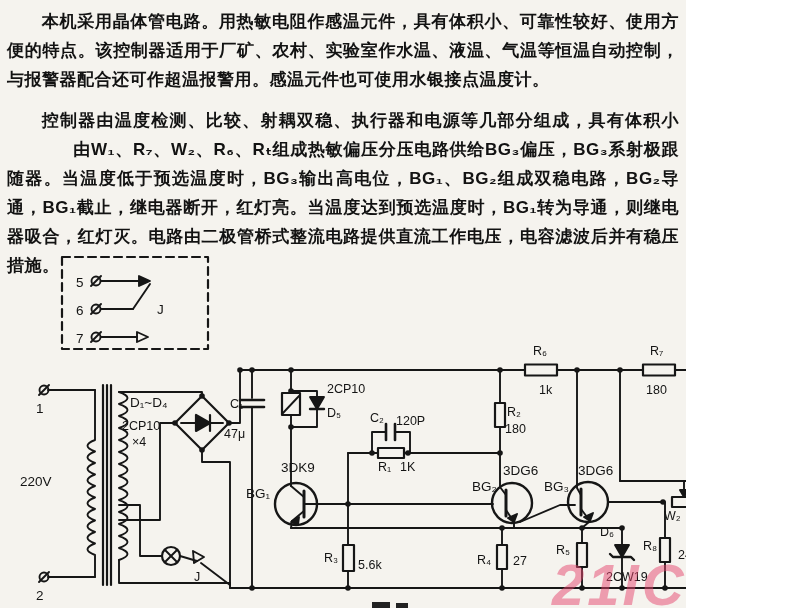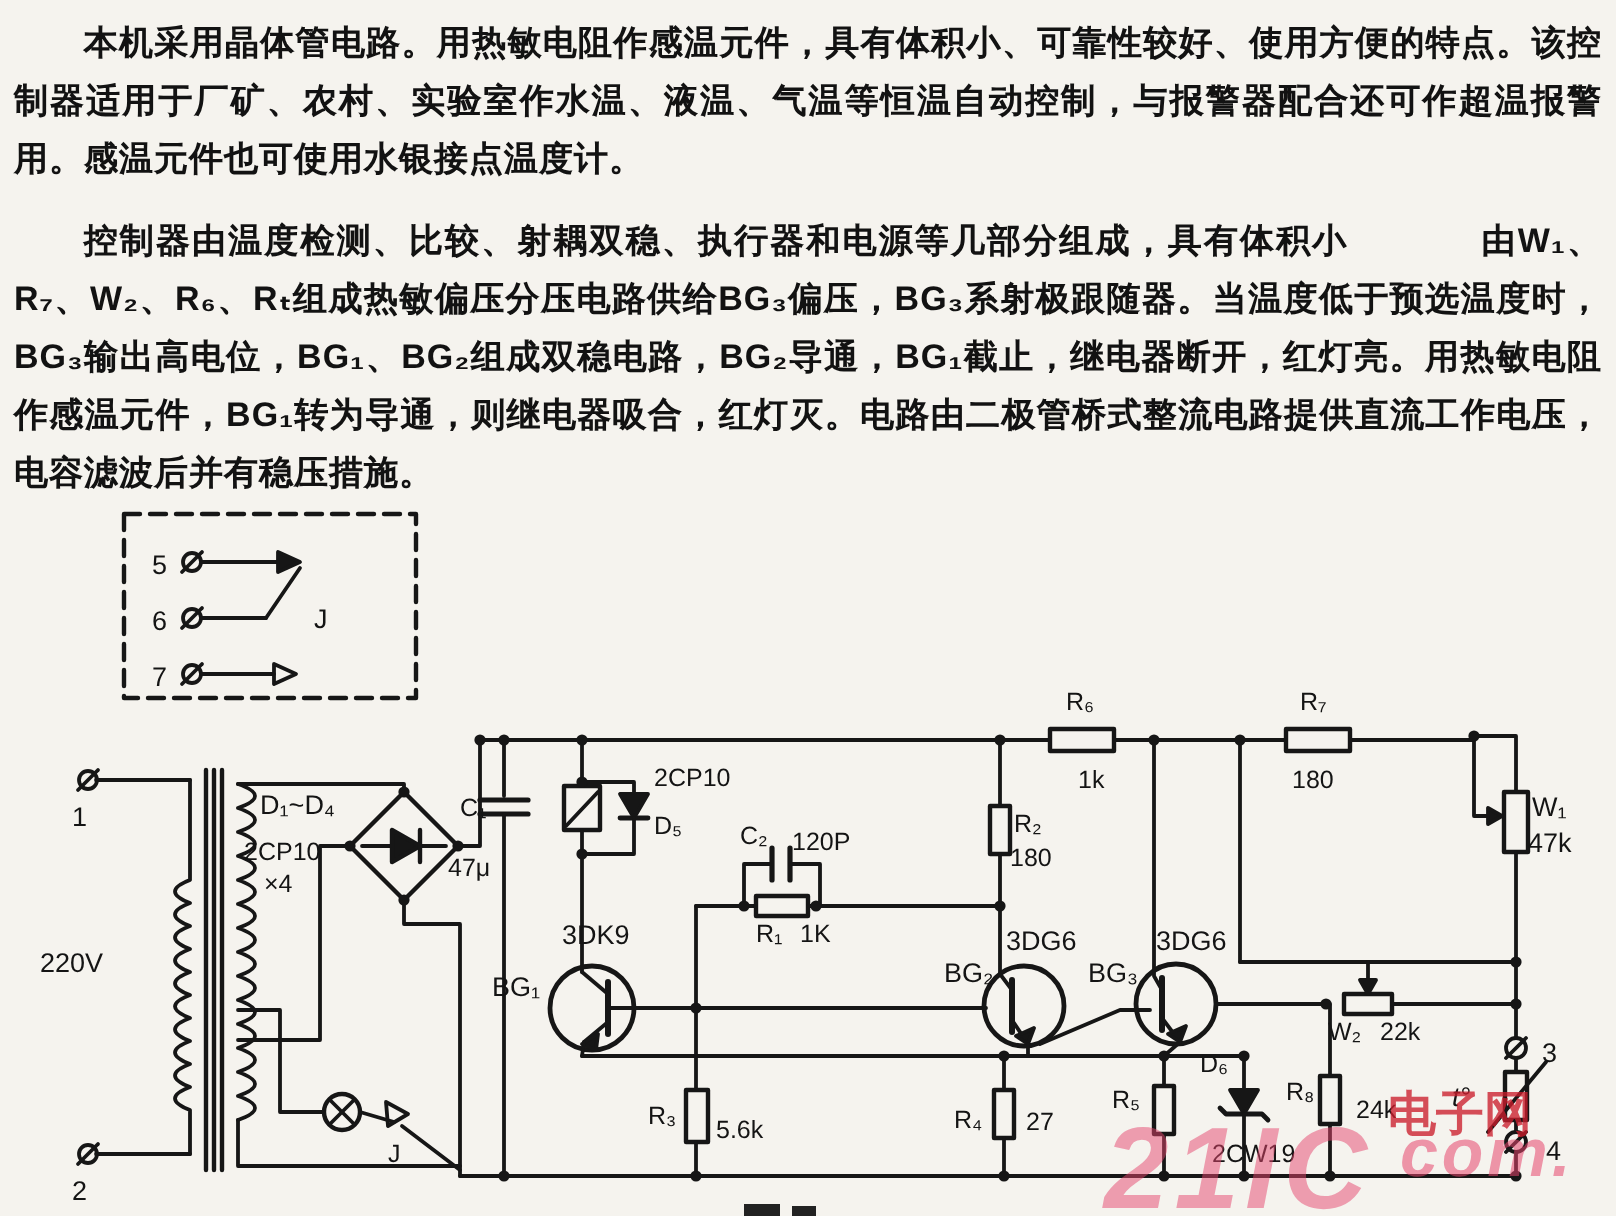--- a/index.html
+++ b/index.html
@@ -1,16 +1,16 @@
 <!DOCTYPE html>
 <html><head>
 <meta charset="utf-8">
 <style>
   html,body{margin:0;padding:0;}
-  .page{position:relative;width:808px;height:608px;background:#f5f3ee;overflow:hidden;
+  .page{position:relative;width:686px;height:608px;background:#f5f3ee;overflow:hidden;
         font-family:"Liberation Sans","DejaVu Sans",sans-serif;}
   .text-block{position:absolute;left:7px;right:7px;top:7px;color:#101010;}
   .para{margin:0 0 12px 0;font-size:17px;line-height:29px;font-weight:bold;
         text-align:justify;text-indent:2.05em;letter-spacing:.5px;color:#121212;}
   .figgap{display:inline-block;width:66px;}
   svg text{font-family:"Liberation Sans","DejaVu Sans",sans-serif;fill:#141414;}
   .lbl{font-size:12.5px;}
   .lbl-lg{font-size:13.5px;}
   .wm{position:absolute;pointer-events:none;}
   .wm-big{left:552px;top:536px;font-size:58px;font-weight:bold;font-style:italic;
@@ -22,21 +22,21 @@
 </head>
 <body>
 
 <div class="page">
 
   <div class="text-block">
     <p class="para">
       <span>本机采用晶体管电路。用热敏电阻作感温元件，具有体积小、可靠性较好、使用方便的特点。该控制器适用于厂矿、农村、实验室作水温、液温、气温等恒温自动控制，与报警器配合还可作超温报警用。感温元件也可使用水银接点温度计。</span>
     </p>
     <p class="para">
-      <span>控制器由温度检测、比较、射耦双稳、执行器和电源等几部分组成，具有体积小</span><span class="figgap"></span><span>由W₁、R₇、W₂、R₆、Rₜ组成热敏偏压分压电路供给BG₃偏压，BG₃系射极跟随器。当温度低于预选温度时，BG₃输出高电位，BG₁、BG₂组成双稳电路，BG₂导通，BG₁截止，继电器断开，红灯亮。用热敏电阻作感温元件，BG₁转为导通，则继电器吸合，红灯灭。电路由二极管桥式整流电路提供直流工作电压，电容滤波后并有稳压措施。</span>
+      <span>控制器由温度检测、比较、射耦双稳、执行器和电源等几部分组成，具有体积小</span><span class="figgap"></span><span>由W₁、R₇、W₂、R₆、Rₜ组成热敏偏压分压电路供给BG₃偏压，BG₃系射极跟随器。当温度低于预选温度时，BG₃输出高电位，BG₁、BG₂组成双稳电路，BG₂导通，BG₁截止，继电器断开，红灯亮。当温度达到预选温度时，BG₁转为导通，则继电器吸合，红灯灭。电路由二极管桥式整流电路提供直流工作电压，电容滤波后并有稳压措施。</span>
     </p>
   </div>
 
   <svg width="808" height="608" viewBox="0 0 808 608" style="position:absolute;left:0;top:0;" stroke-linecap="round" stroke-linejoin="round">
     <g stroke="#161616" fill="none" stroke-width="1.9">
 
       <g>
         <rect x="62" y="257" width="146" height="92" stroke-dasharray="8 5" stroke-width="2.2"></rect>
         <circle cx="96" cy="281" r="4.5"></circle>
         <line x1="91" y1="286" x2="101" y2="276"></line>

